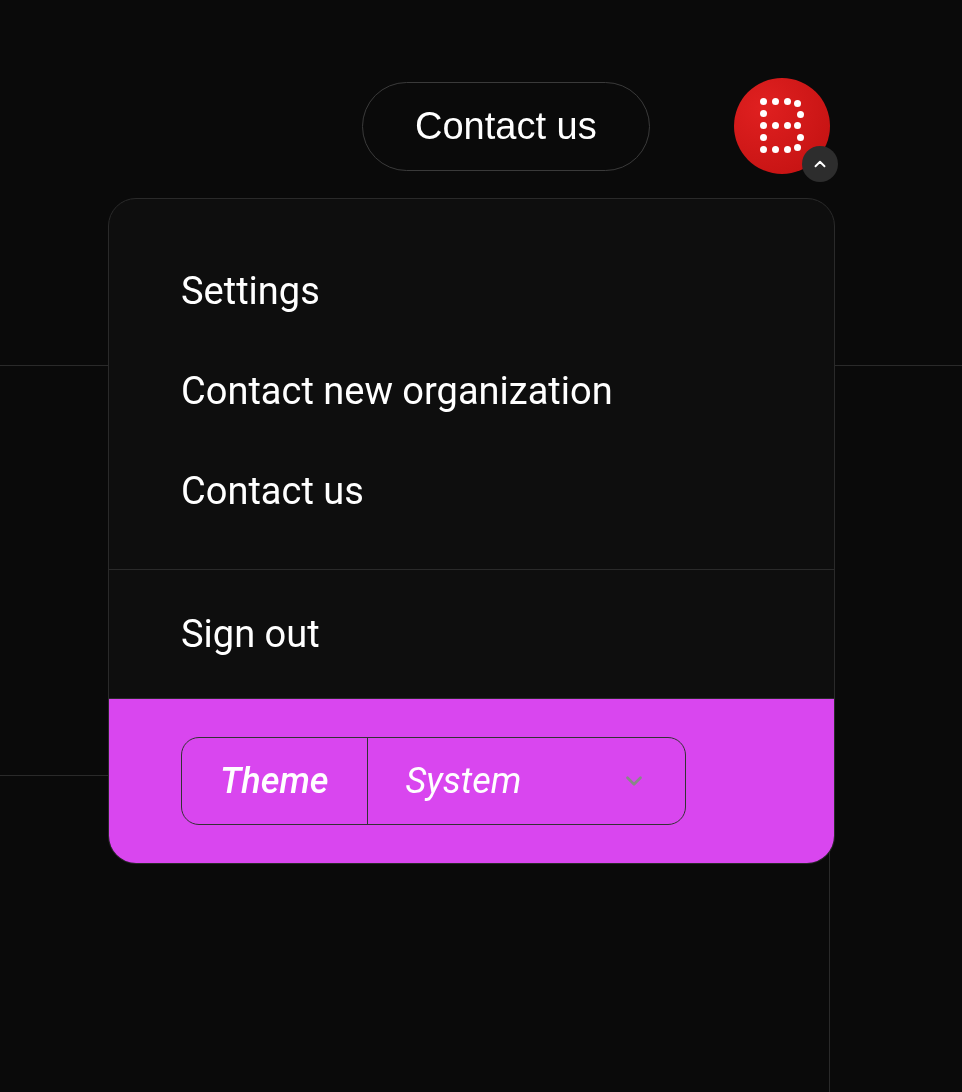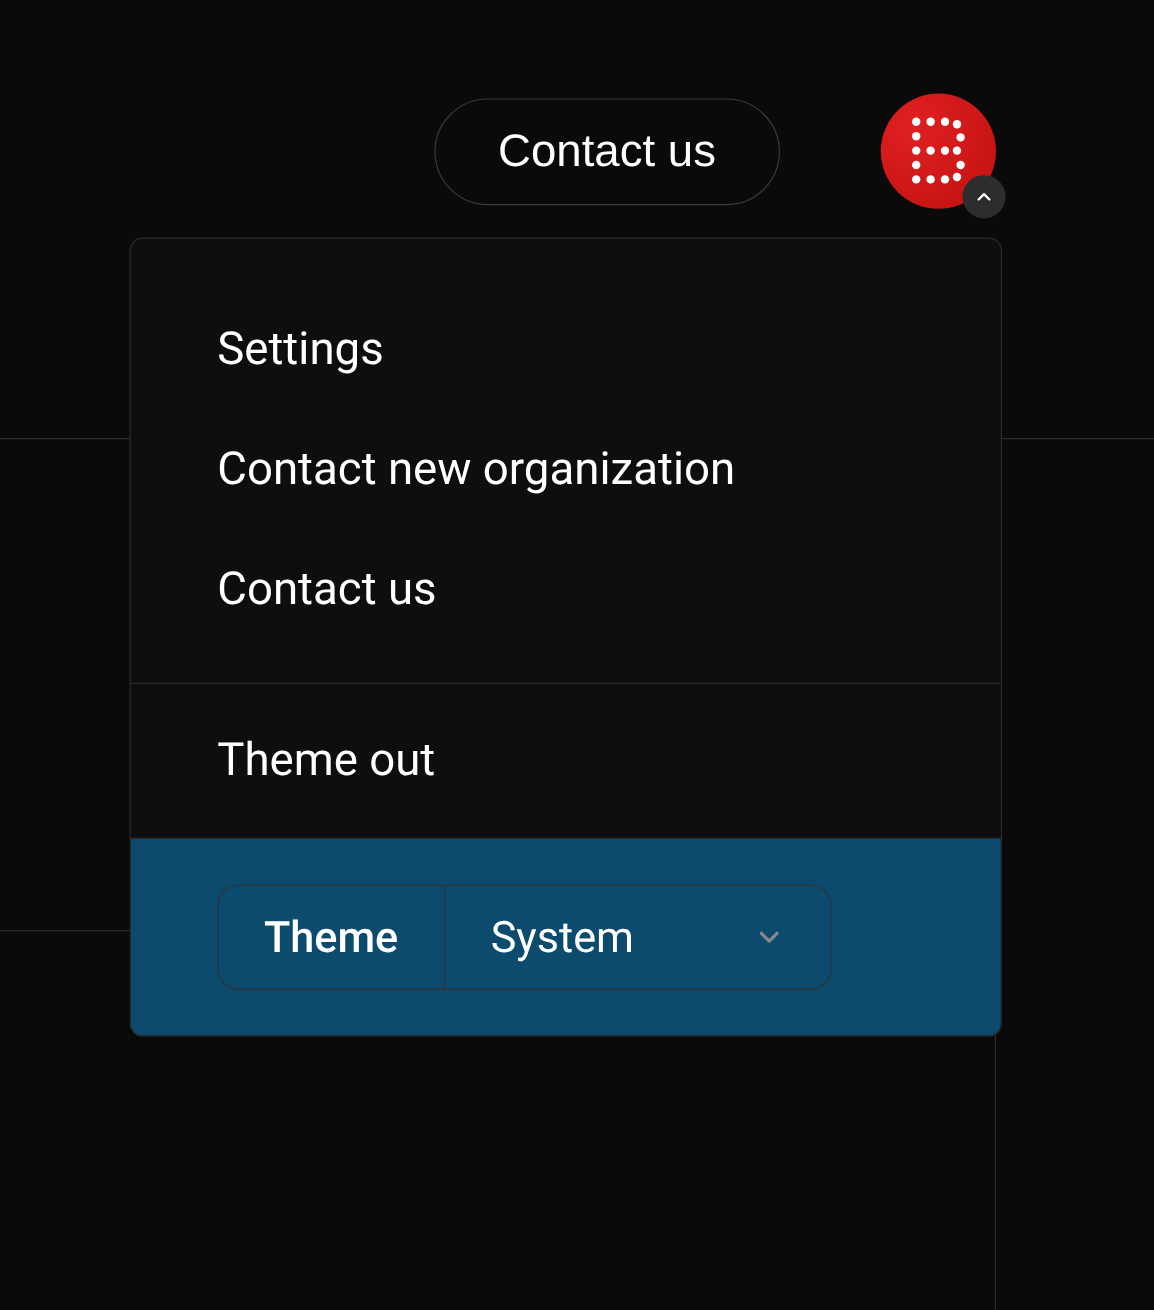--- a/index.html
+++ b/index.html
@@ -109,21 +109,21 @@
       width: 18px;
       height: 18px;
     }
     .dropdown {
       position: absolute;
       top: 198px;
       left: 108px;
       width: 727px;
       background: #0e0e0e;
       border: 1.5px solid #2a2a2a;
-      border-radius: 11px;
+      border-radius: 28px;
       overflow: hidden;
     }
     .dropdown-section {
       padding: 42px 0 28px 0;
     }
     .dropdown-item {
       padding: 28px 72px;
       color: #fff;
       font-size: 38px;
       font-weight: 400;
@@ -134,22 +134,23 @@
       background: #2a2a2a;
     }
     .dropdown-signout {
       padding: 42px 72px;
       color: #fff;
       font-size: 38px;
       font-weight: 400;
       cursor: pointer;
     }
     .theme-section {
-      background: #0c4a6e;
+      background: #d946ef;
       padding: 38px 72px;
+      font-style: italic;
     }
     .theme-control {
       display: inline-flex;
       border: 1.5px solid #333;
       border-radius: 18px;
       overflow: hidden;
     }
     .theme-label {
       padding: 22px 38px;
       color: #fff;
@@ -207,21 +208,21 @@
   </div>
 </div>
 
 <div class="dropdown">
   <div class="dropdown-section">
     <div class="dropdown-item">Settings</div>
     <div class="dropdown-item">Contact new organization</div>
     <div class="dropdown-item">Contact us</div>
   </div>
   <div class="dropdown-divider"></div>
-  <div class="dropdown-signout">Theme out</div>
+  <div class="dropdown-signout">Sign out</div>
   <div class="dropdown-divider"></div>
   <div class="theme-section">
     <div class="theme-control">
       <div class="theme-label">Theme</div>
       <div class="theme-select">
         <span>System</span>
         <svg viewBox="0 0 24 24" fill="none" stroke="#888" stroke-width="2.5" stroke-linecap="round" stroke-linejoin="round">
           <polyline points="6 9 12 15 18 9"></polyline>
         </svg>
       </div>

